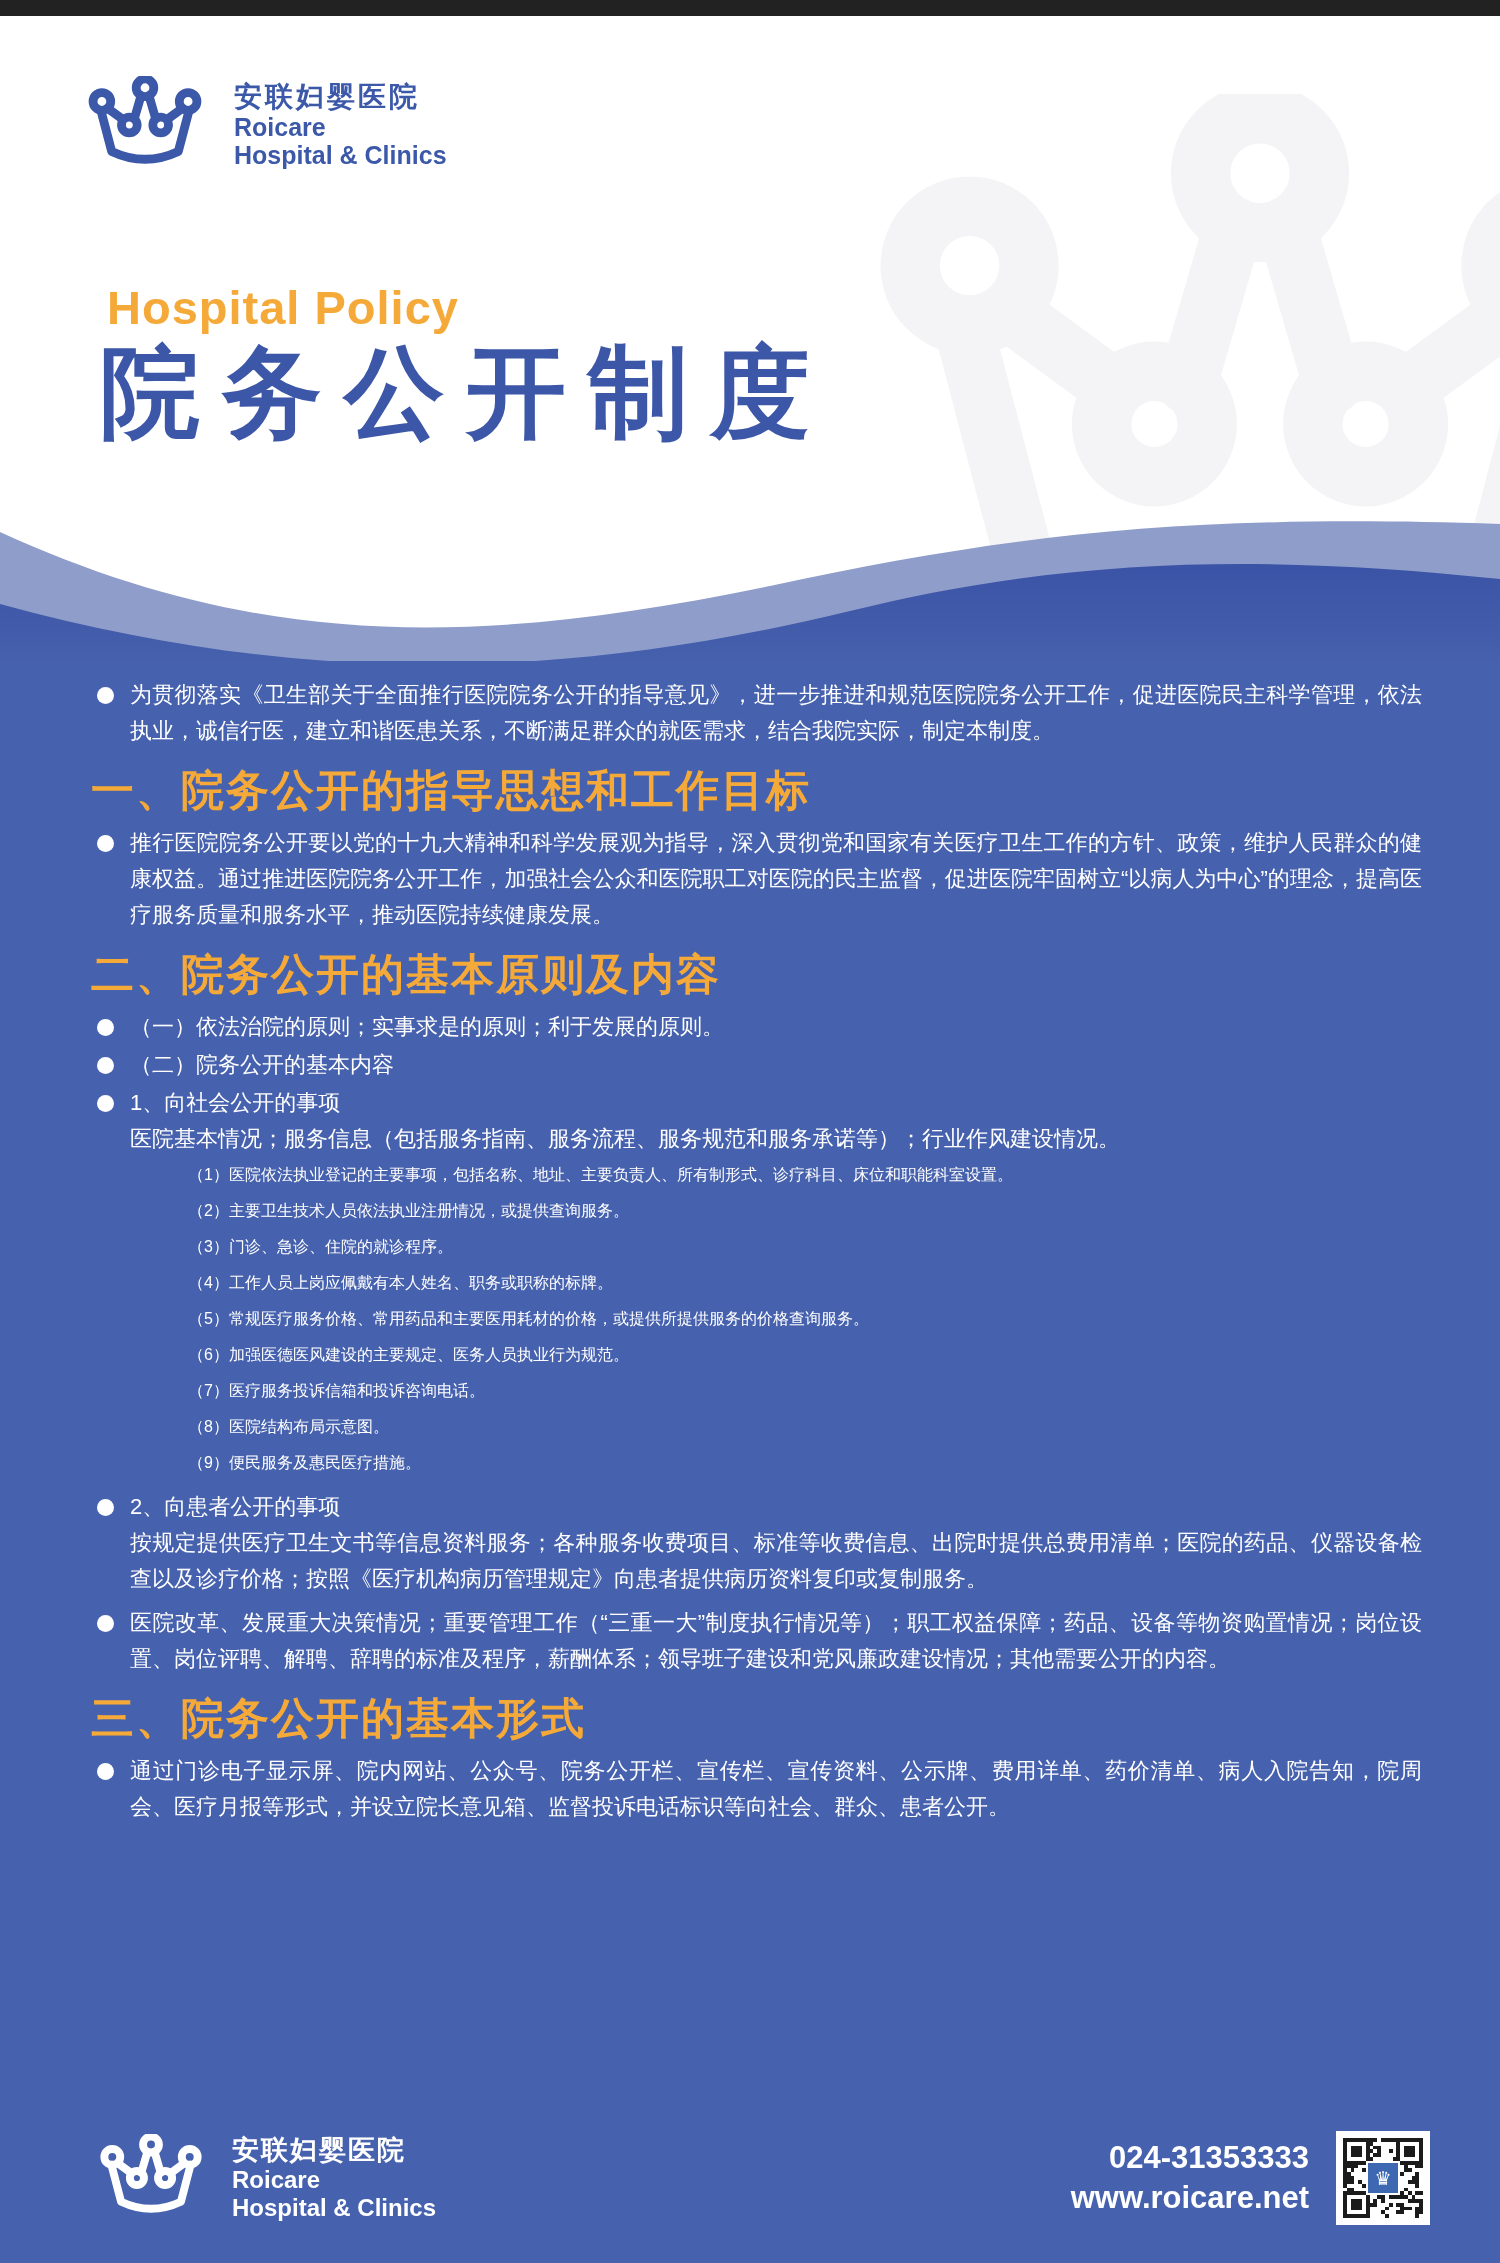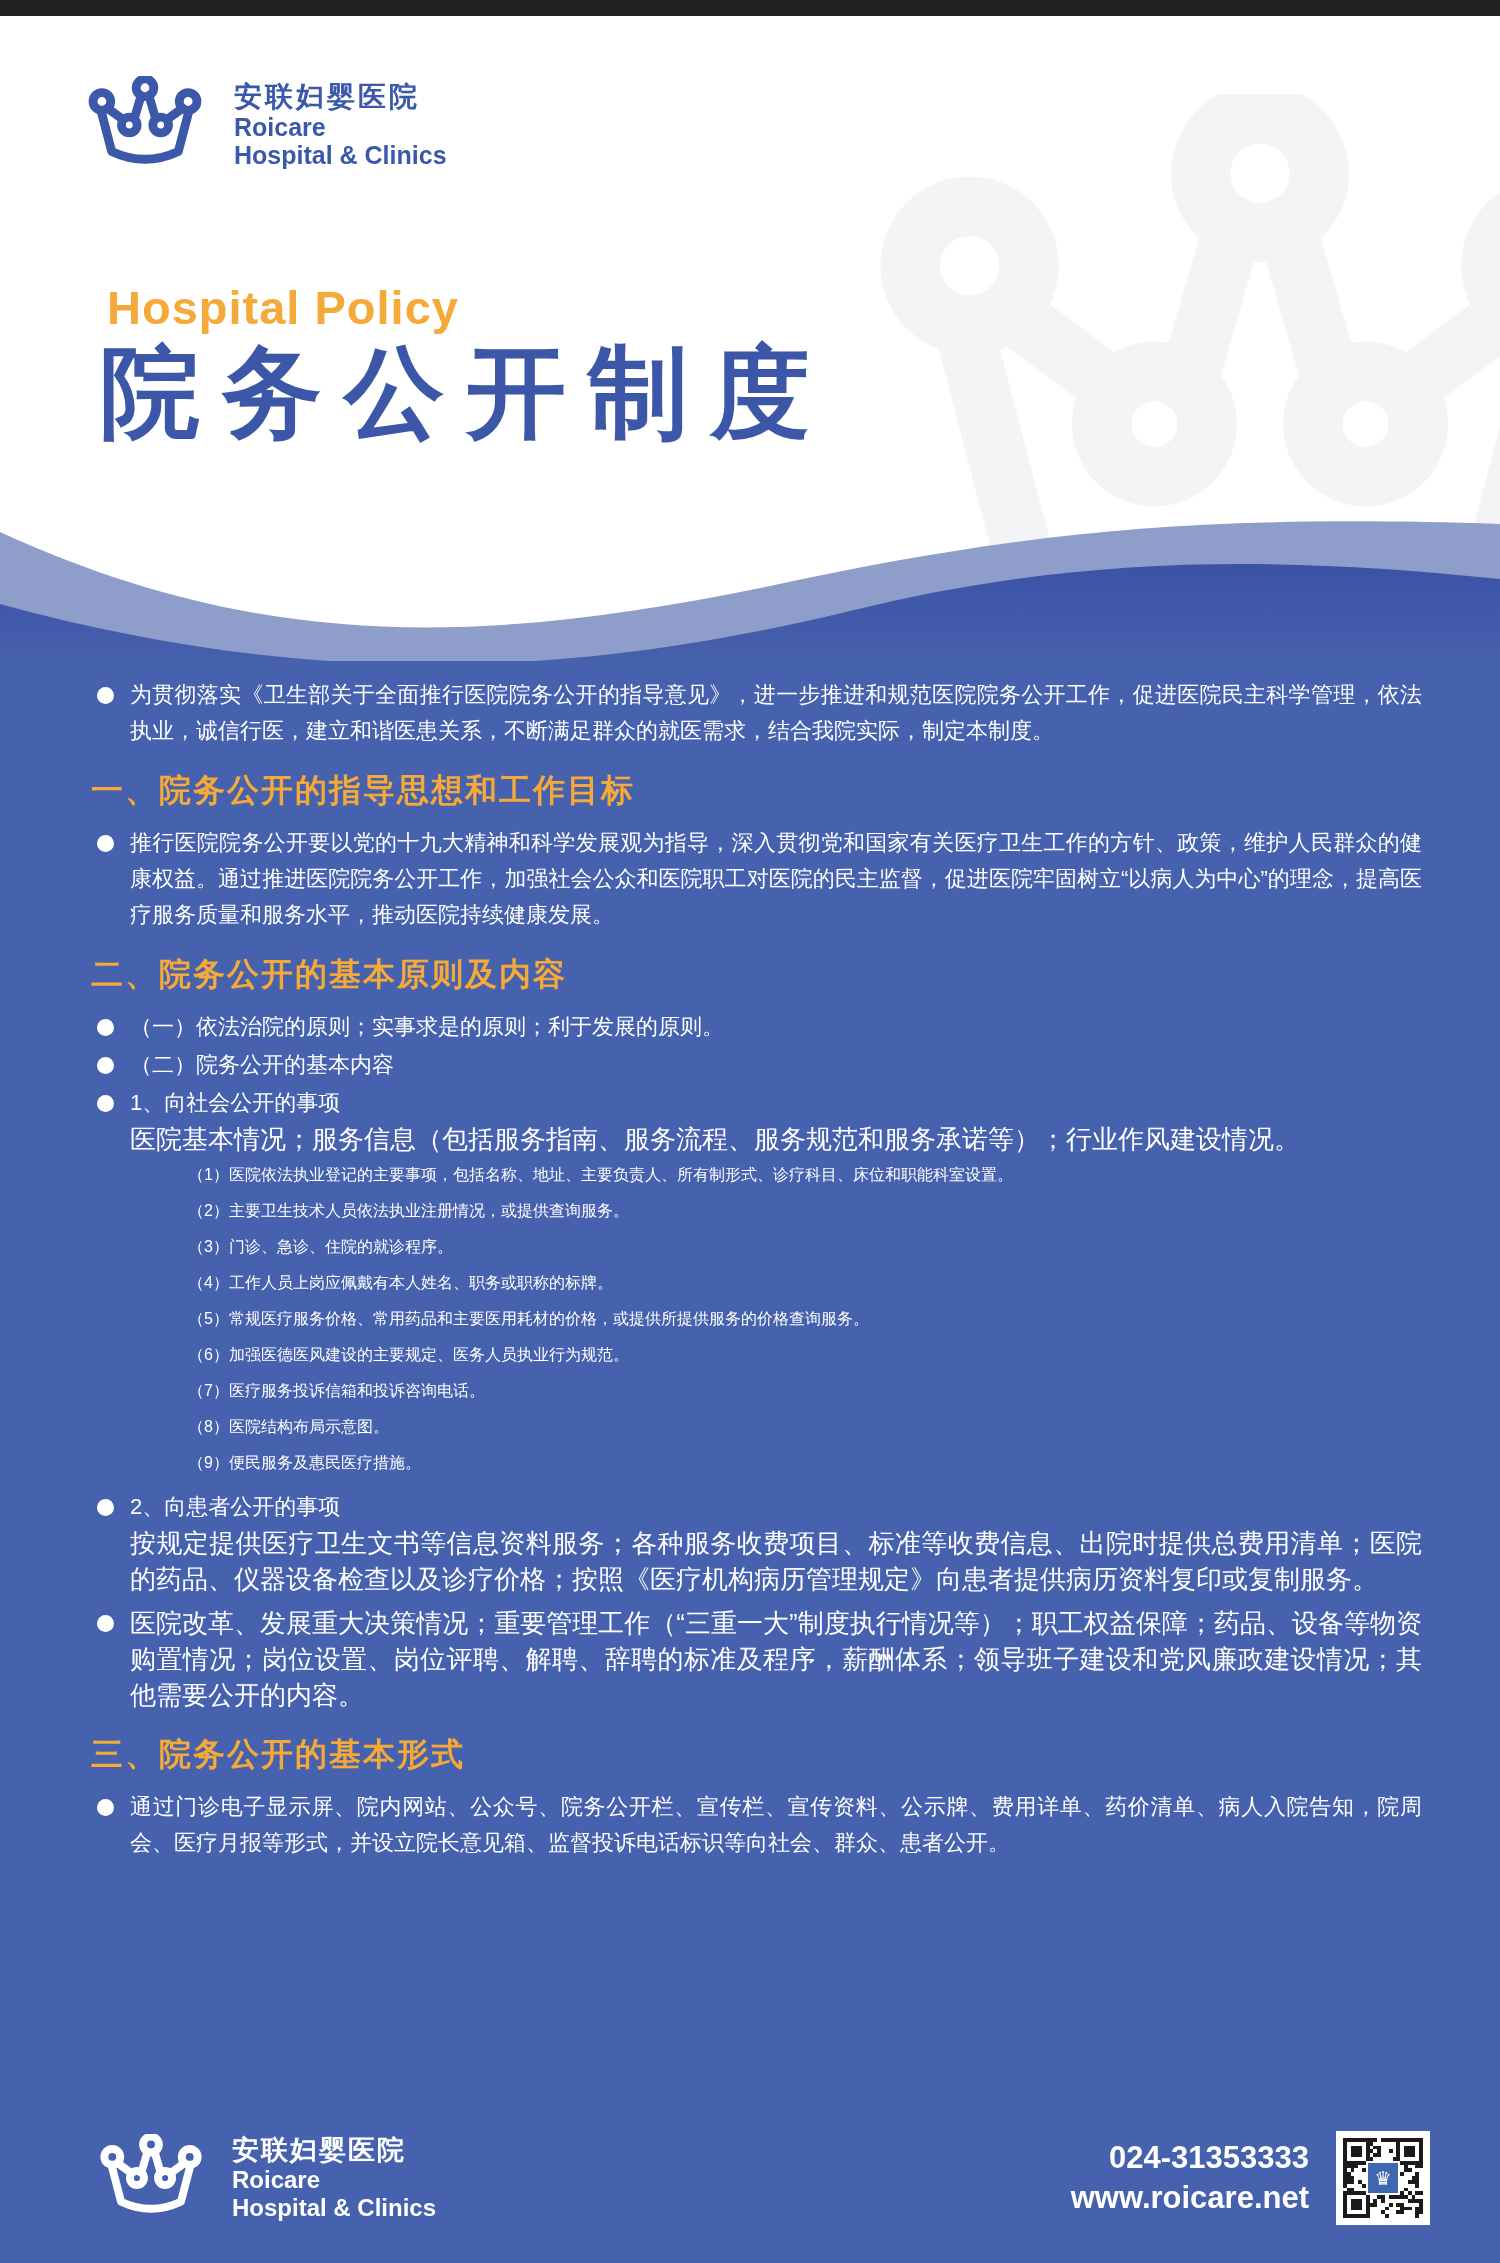--- a/index.html
+++ b/index.html
@@ -43,32 +43,32 @@
     color:#3D57A8;letter-spacing:22px;line-height:1.0;white-space:nowrap;
   }
   .wave{position:absolute;left:0;bottom:0;width:100%;height:175px;z-index:2;display:block;}
   
   .content{
     position:absolute;top:645px;left:0;right:0;
     padding:16px 78px 0 95px;
     color:#ffffff;
   }
   .section-heading{
-    font-size:32px;line-height:50px;font-weight:bold;
+    font-size:43px;line-height:50px;font-weight:bold;
     color:var(--accent-orange,#F4A938);
     margin:16px 0 10px -4px;letter-spacing:2px;
   }
   .bullet-row{display:flex;margin:0 0 2px 0;}
   .bullet-row .dot{
     flex:none;width:17px;height:17px;border-radius:50%;
     background:#ffffff;margin:10px 16px 0 2px;
   }
   .bullet-row .btext{flex:1;font-size:22px;line-height:36px;text-align:justify;}
   .bullet-row.gap{margin-top:8px;}
-  .lead{font-size:26px;line-height:36px;text-align:justify;}
+  .lead{font-size:22px;line-height:36px;text-align:justify;}
   .num-list{margin-left:58px;}
   .num-item{
     font-size:16px;line-height:36px;text-align:justify;
     padding-left:68px;text-indent:-68px;
   }
   
   .footer{
     position:absolute;left:0;right:0;bottom:26px;height:150px;
     display:flex;align-items:center;justify-content:space-between;
     padding:0 70px 0 88px;color:#ffffff;z-index:2;

